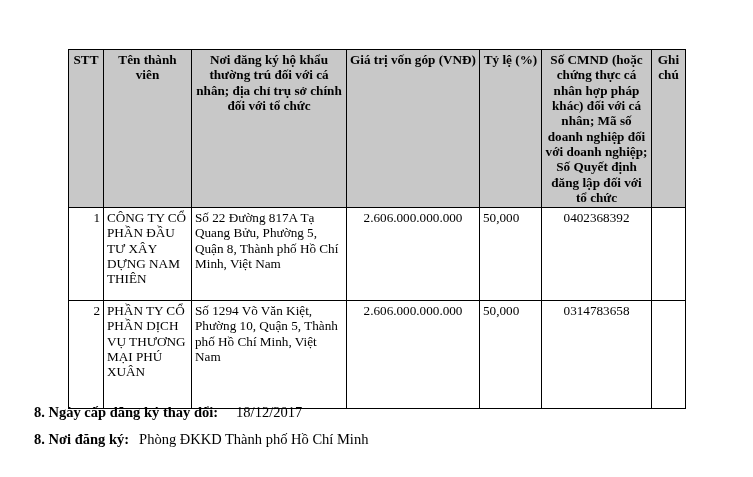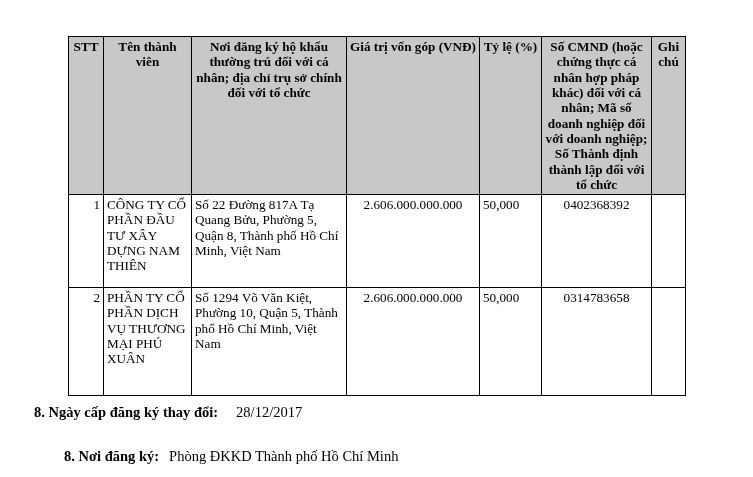--- a/index.html
+++ b/index.html
@@ -25,21 +25,21 @@
     position: absolute;
     left: 68px;
     top: 20px;
     font-size: 14.5px;
     font-weight: bold;
     letter-spacing: 0.1px;
   }
   table.members {
     position: absolute;
     left: 68px;
-    top: 36px;
+    top: 49px;
     width: 617px;
     border-collapse: collapse;
     table-layout: fixed;
   }
   table.members td, table.members th {
     border: 1px solid #000000;
     vertical-align: top;
     padding: 2px 3px 2px 3px;
     font-size: 13.2px;
     line-height: 1.16;
@@ -77,21 +77,21 @@
     white-space: nowrap;
   }
   .field .lbl {
     font-weight: bold;
   }
   .field .val {
     font-weight: normal;
   }
   .f-date { left: 34px; top: 404px; }
   .f-date .val { margin-left: 18px; }
-  .f-place { left: 34px; top: 448px; margin-left: 30px; }
+  .f-place { left: 34px; top: 431px; }
   .f-place .val { margin-left: 10px; }
 </style>
 </head>
 <body>
 
 <div class="page">
 
 
   <table class="members">
     <colgroup>
@@ -103,21 +103,21 @@
       <col class="col-id">
       <col class="col-note">
     </colgroup>
     <thead>
       <tr>
         <th>STT</th>
         <th>Tên thành viên</th>
         <th>Nơi đăng ký hộ khẩu thường trú đối với cá nhân; địa chỉ trụ sở chính đối với tổ chức</th>
         <th>Giá trị vốn góp (VNĐ)</th>
         <th>Tỷ lệ (%)</th>
-        <th>Số CMND (hoặc chứng thực cá nhân hợp pháp khác) đối với cá nhân; Mã số doanh nghiệp đối với doanh nghiệp; Số Thành định thành lập đối với tổ chức</th>
+        <th>Số CMND (hoặc chứng thực cá nhân hợp pháp khác) đối với cá nhân; Mã số doanh nghiệp đối với doanh nghiệp; Số Quyết định đăng lập đối với tổ chức</th>
         <th>Ghi chú</th>
       </tr>
     </thead>
     <tbody>
       <tr class="row1">
         <td class="c-stt">1</td>
         <td class="c-name">CÔNG TY CỔ PHẦN ĐẦU TƯ XÂY DỰNG NAM THIÊN</td>
         <td class="c-addr">Số 22 Đường 817A Tạ Quang Bửu, Phường 5, Quận 8, Thành phố Hồ Chí Minh, Việt Nam</td>
         <td class="c-value">2.606.000.000.000</td>
         <td class="c-rate">50,000</td>
@@ -130,20 +130,20 @@
         <td class="c-addr">Số 1294 Võ Văn Kiệt, Phường 10, Quận 5, Thành phố Hồ Chí Minh, Việt Nam</td>
         <td class="c-value">2.606.000.000.000</td>
         <td class="c-rate">50,000</td>
         <td class="c-id">0314783658</td>
         <td class="c-note"></td>
       </tr>
     </tbody>
   </table>
 
   <div class="field f-date">
-    <span class="lbl">8. Ngày cấp đăng ký thay đổi:</span><span class="val">28/12/2017</span>
+    <span class="lbl">8. Ngày cấp đăng ký thay đổi:</span><span class="val">18/12/2017</span>
   </div>
 
   <div class="field f-place">
     <span class="lbl">8. Nơi đăng ký:</span><span class="val">Phòng ĐKKD Thành phố Hồ Chí Minh</span>
   </div>
 
 </div>
 
 </body></html>

